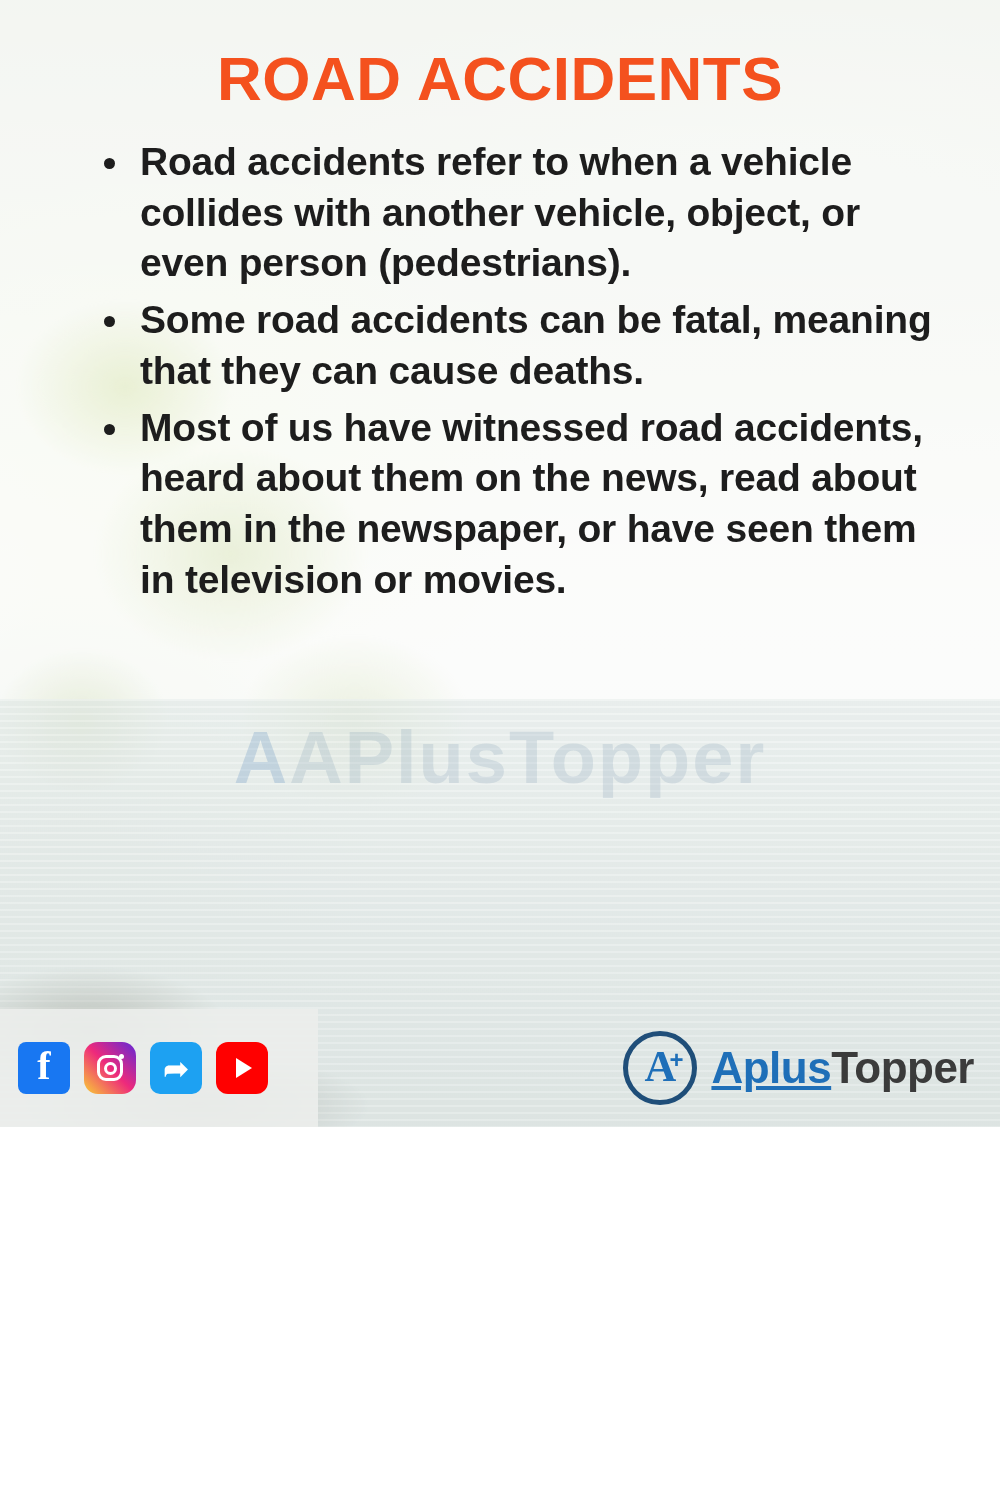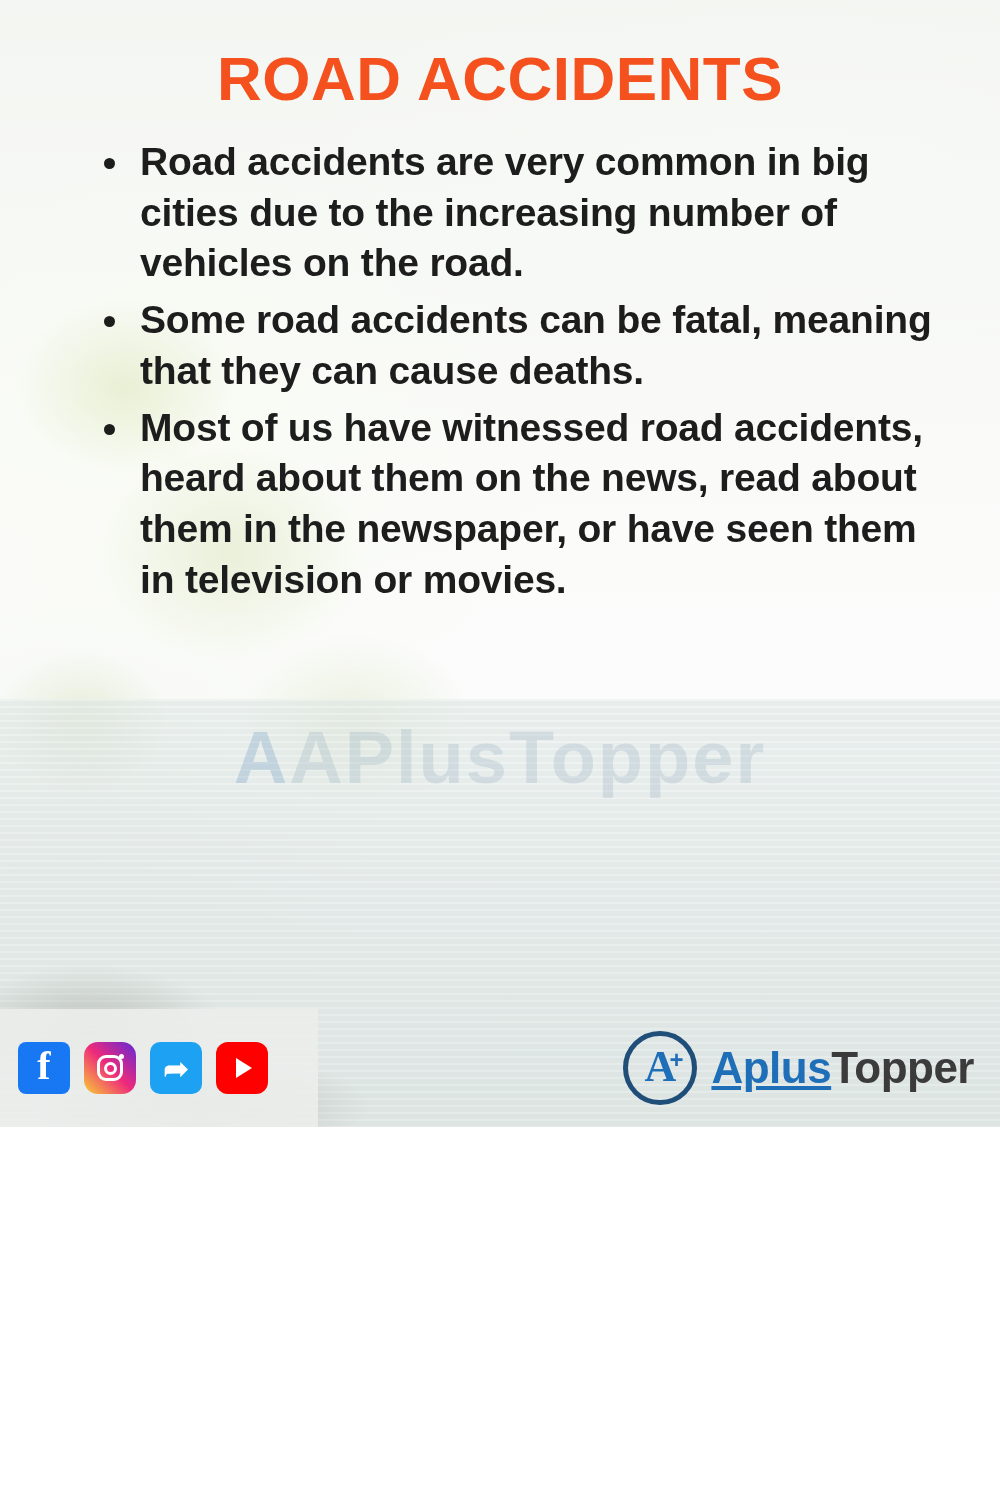--- a/index.html
+++ b/index.html
@@ -231,21 +231,21 @@
   <div class="bg-wash"></div>
 
   <div class="watermark">
     <span class="wm-a">A</span><span>APlusTopper</span>
   </div>
 
   <div class="content">
     <h1 class="title">ROAD ACCIDENTS</h1>
 
     <ul class="points">
-      <li>Road accidents are very common in big cities due to the increasing number of vehicles on the road.</li>
+      <li>Road accidents refer to when a vehicle collides with another vehicle, object, or even person (pedestrians).</li>
       <li>Some road accidents can be fatal, meaning that they can cause deaths.</li>
       <li>Most of us have witnessed road accidents, heard about them on the news, read about them in the newspaper, or have seen them in television or movies.</li>
     </ul>
   </div>
 
   <div class="social">
     <div class="social-icon ic-fb">
       <span>f</span>
     </div>
     <div class="social-icon ic-ig">

